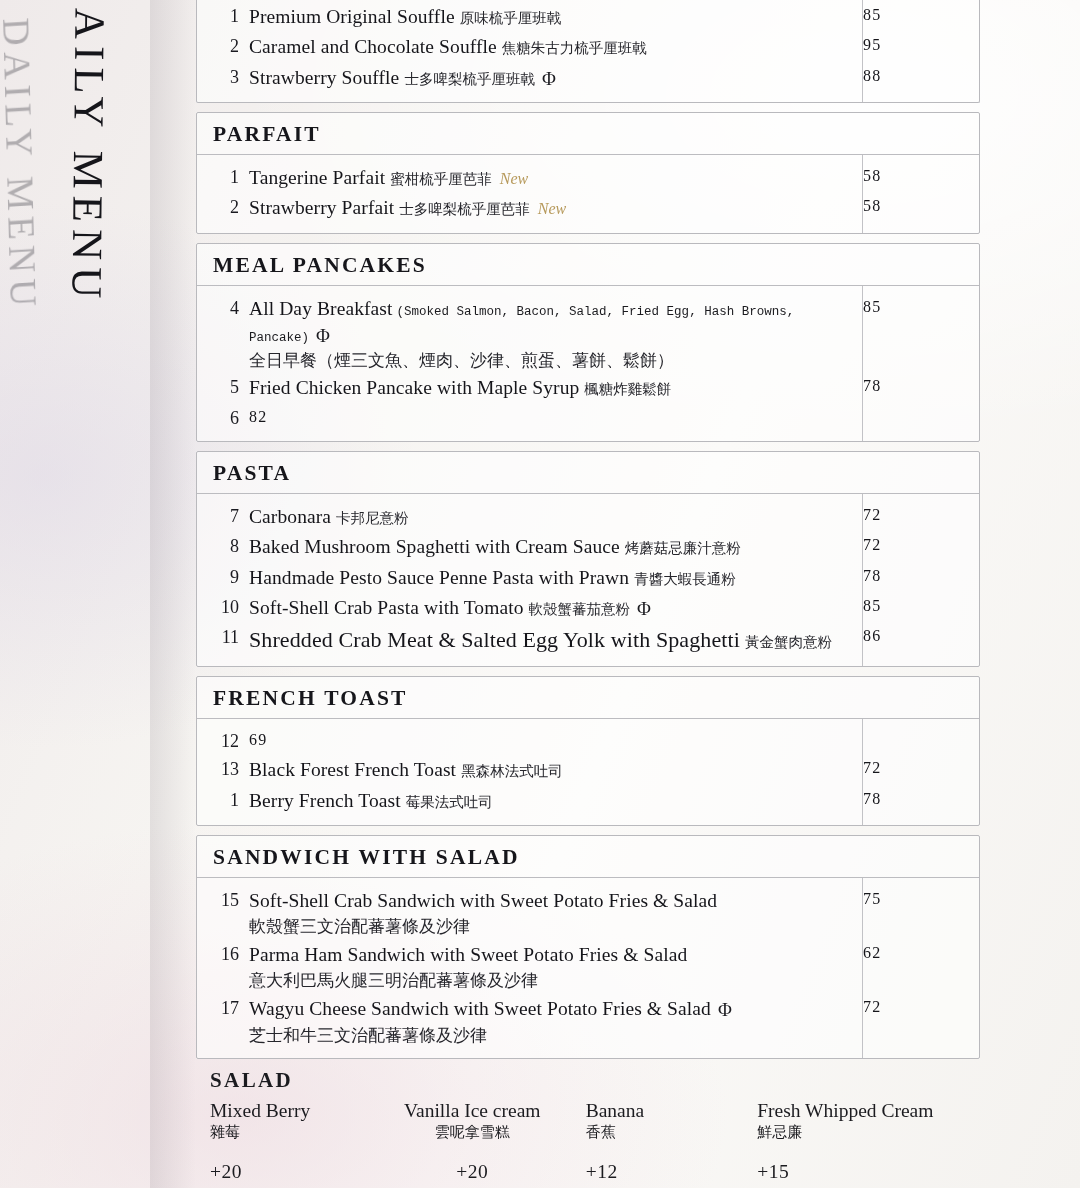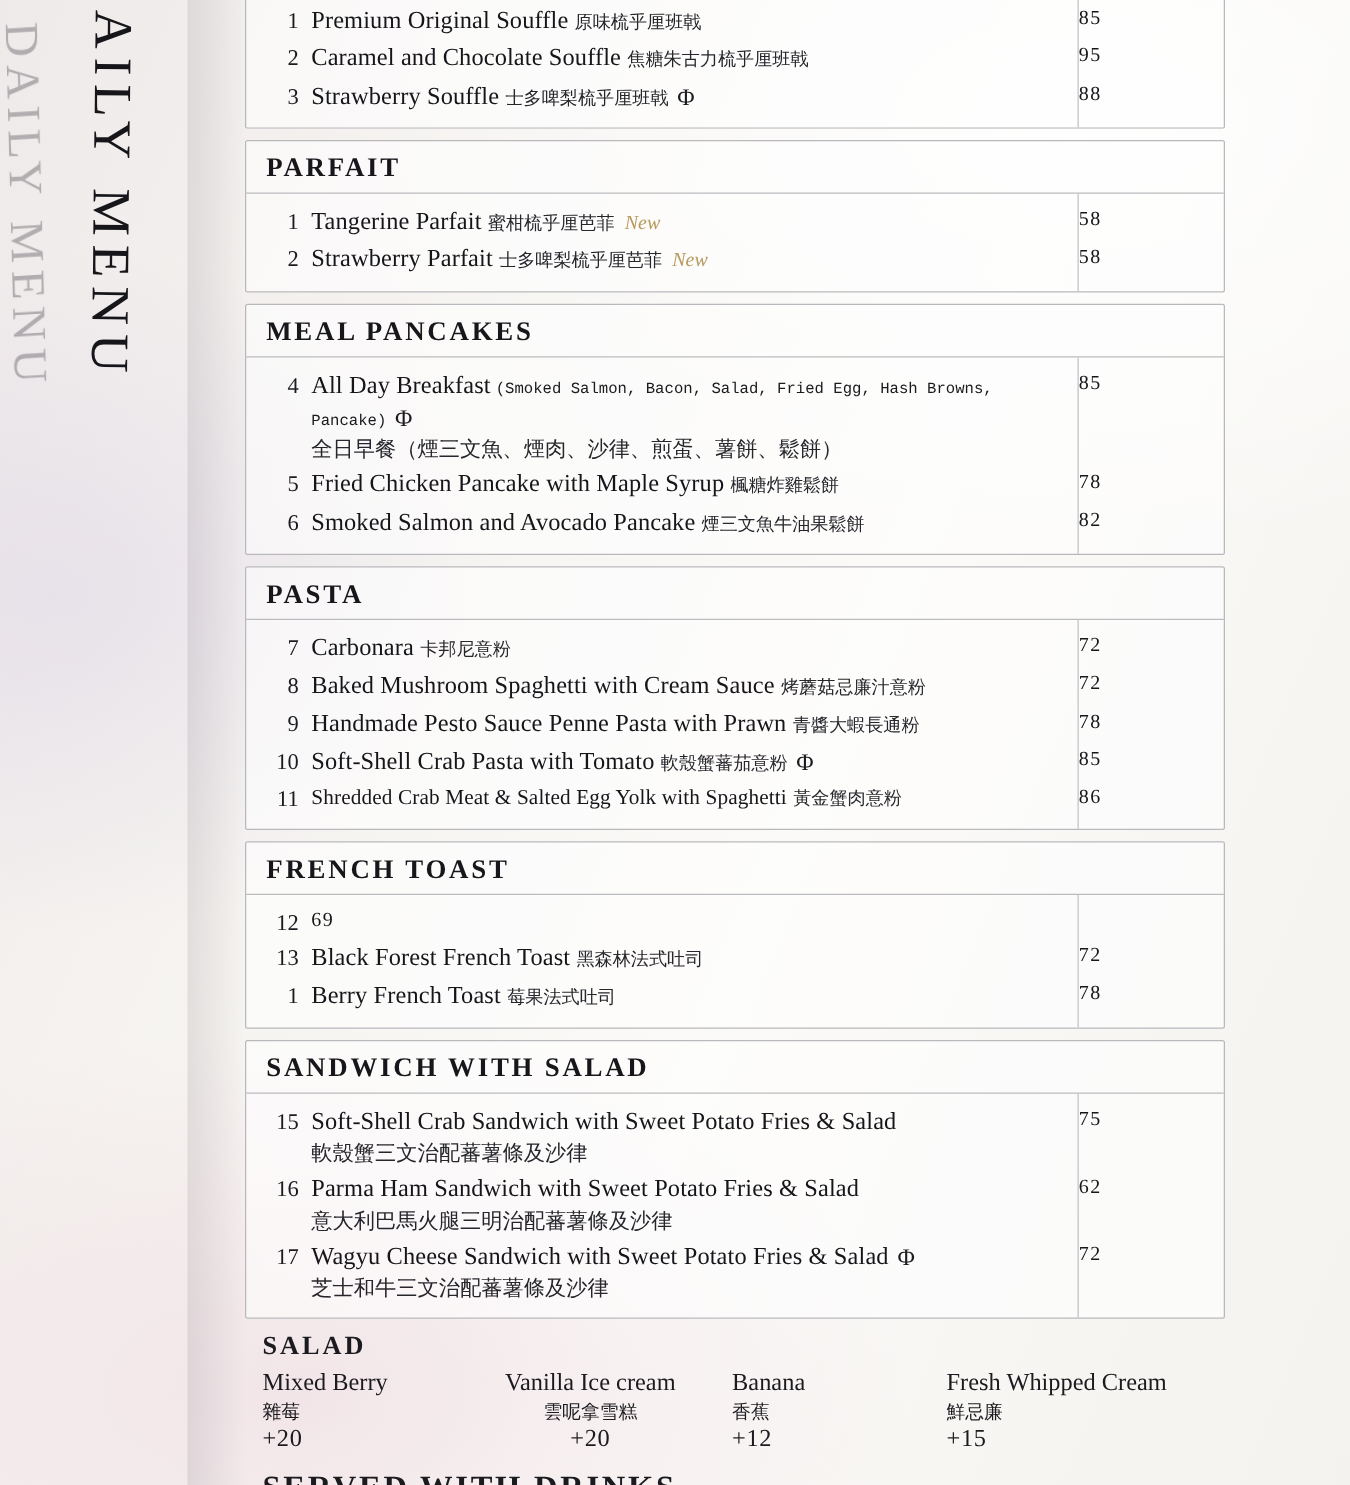--- a/index.html
+++ b/index.html
@@ -128,21 +128,21 @@
     flex: 1;
     padding-right: 30px;
     line-height: 1.35;
   }
   .en {
     font-size: 19.5px;
     letter-spacing: 0.1px;
     color: #15151a;
   }
   .en.small {
-    font-size: 17px;
+    font-size: 22px;
   }
   .paren {
     font-size: 12.5px;
     letter-spacing: 0;
     font-family: Liberation Mono, monospace;
   }
   .zh {
     font-size: 15px;
     color: #26262c;
     font-family: "DejaVu Sans", sans-serif;
@@ -200,21 +200,21 @@
   }
   .extra-col {
     padding-right: 18px;
   }
   .extra-col.c1 { width: 160px; }
   .extra-col.c2 { width: 205px; text-align: center; }
   .extra-col.c3 { width: 165px; }
   .extra-col.c4 { width: 220px; }
   .extra-en { font-size: 19.5px; line-height: 1.25; }
   .extra-zh { font-size: 15px; font-family: "DejaVu Sans", sans-serif; line-height: 1.3; }
-  .extra-price { font-size: 19.5px; margin-top: 2px; letter-spacing: 0.5px; }
+  .extra-price { font-size: 19.5px; margin-top: 18px; letter-spacing: 0.5px; }
 
   .served {
     margin-top: 12px;
     padding-left: 14px;
     font-size: 26px;
     font-weight: bold;
     letter-spacing: 2.2px;
   }
 
   
@@ -317,23 +317,20 @@
             <div class="row">
               <div class="num">5</div>
               <div class="desc">
                 <span class="en">Fried Chicken Pancake with Maple Syrup</span><span class="zh inline">楓糖炸雞鬆餅</span>
               </div>
               <div class="price">78</div>
             </div>
 
             <div class="row">
               <div class="num">6</div>
-              <div class="desc">
-                <span class="en">Smoked Salmon and Avocado Pancake</span><span class="zh inline">煙三文魚牛油果鬆餅</span>
-              </div>
               <div class="price">82</div>
             </div>
 
           </div>
         </div>
       </div>
 
       <div class="section">
         <div class="section-box">
           <div class="section-title">PASTA</div>

